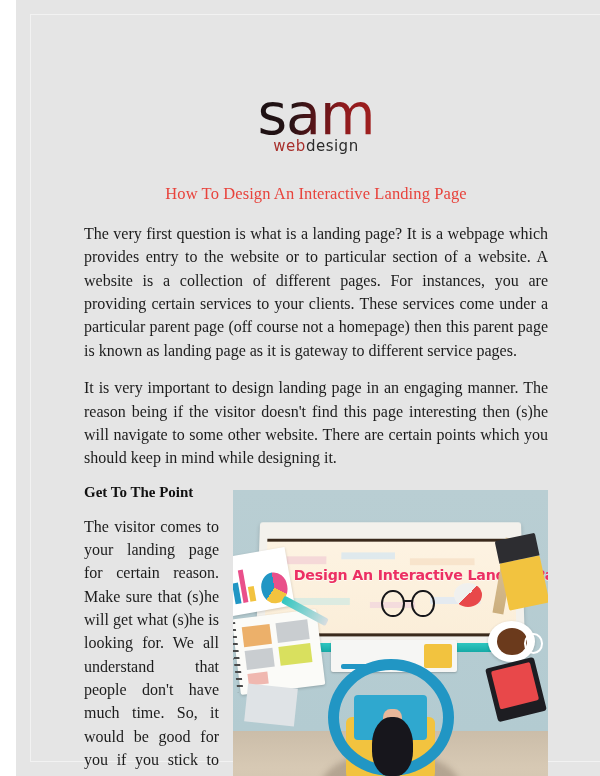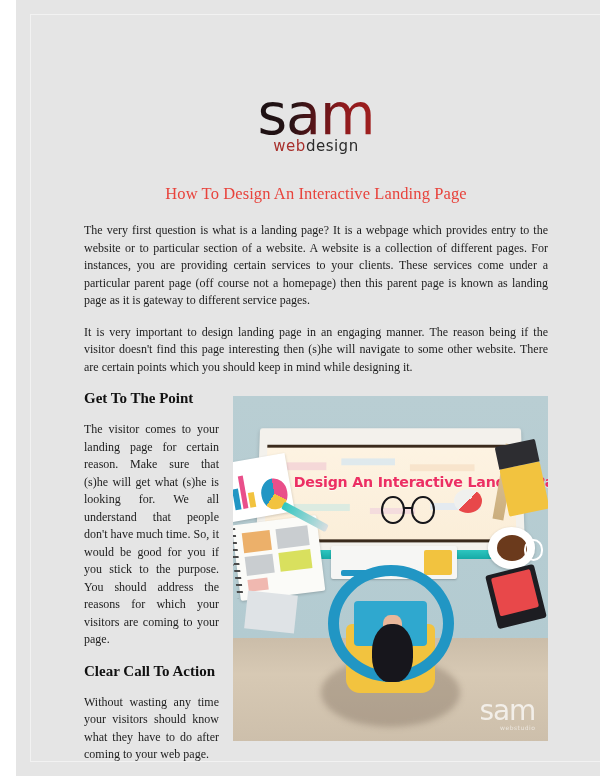--- a/index.html
+++ b/index.html
@@ -67,21 +67,21 @@
     margin: 30px 0 0 0;
     text-align: center;
     font-size: 16.5px;
     font-weight: 400;
     color: #e8433c;
     letter-spacing: 0.1px;
   }
 
   
   .para {
-    font-size: 12px;
+    font-size: 16px;
     line-height: 1.46;
     color: #1c1c1c;
     text-align: justify;
     margin: 14px 0 0 0;
     hyphens: none;
   }
   .para.first { margin-top: 18px; }
 
   h2.sub-head {
     font-size: 15px;

